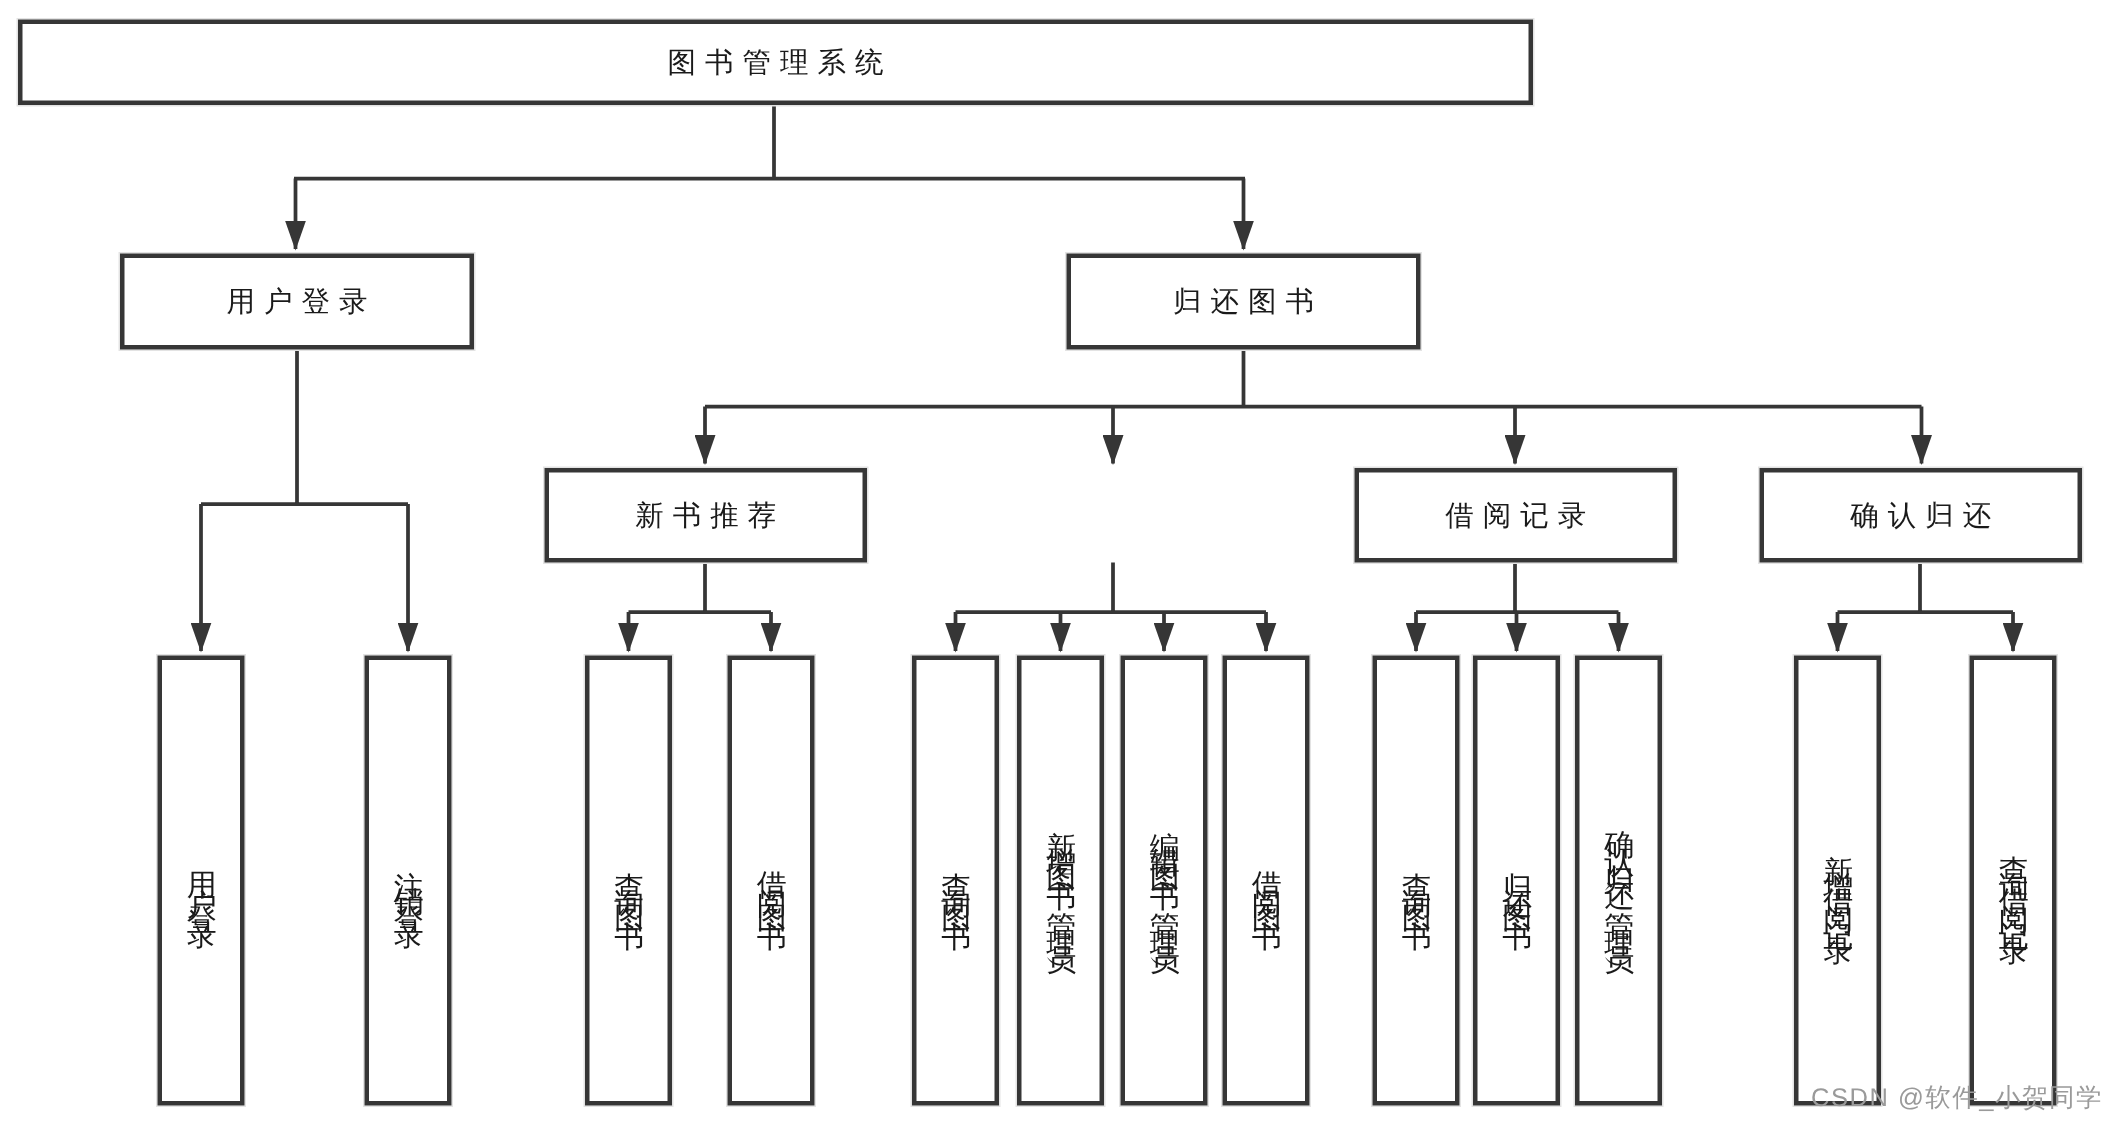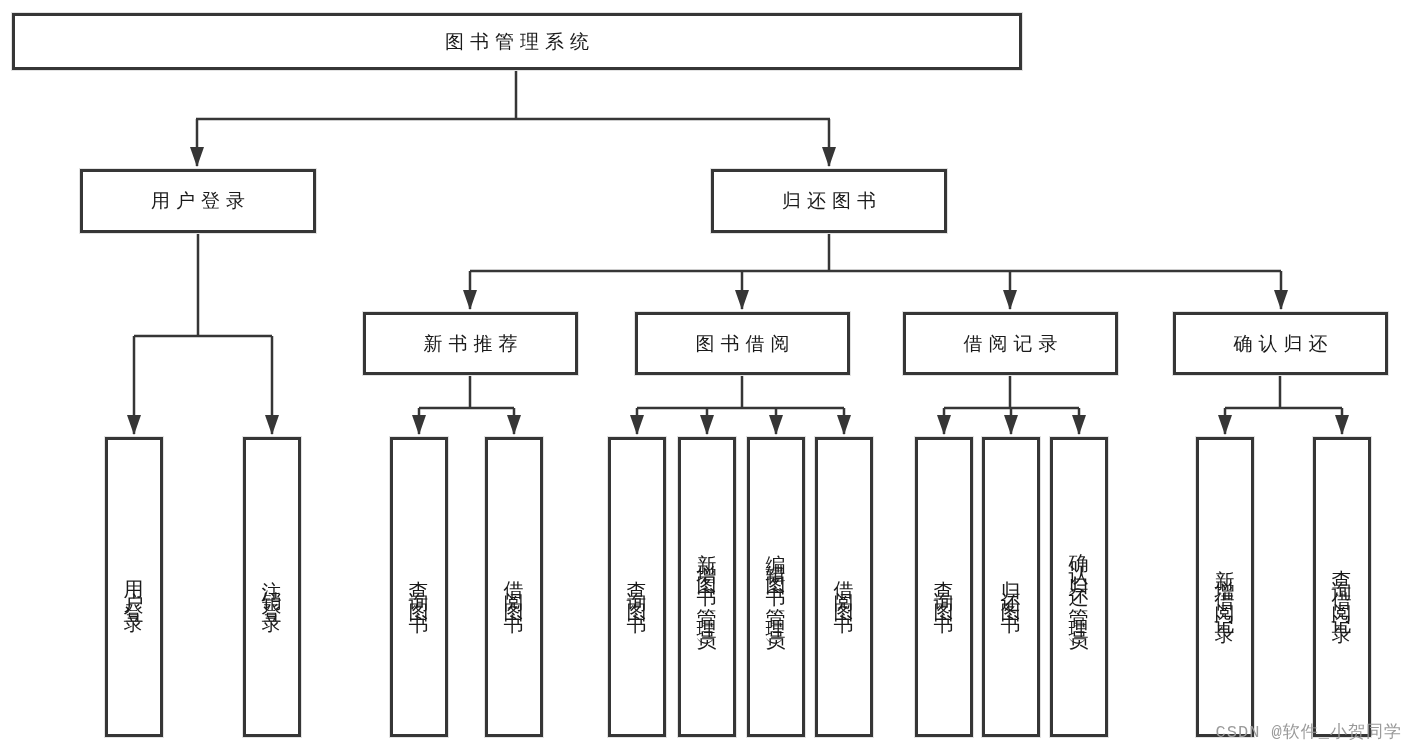--- a/index.html
+++ b/index.html
@@ -44,21 +44,20 @@
   }
   #watermark {
     position: absolute;
     right: 3px;
     bottom: 4px;
     font-size: 17px;
     color: var(--wm, #9a9a9a);
     letter-spacing: 1px;
     z-index: 10;
     white-space: nowrap;
-    font-family: Liberation Mono, monospace;
   }
 </style>
 </head>
 <body>
 
 <div id="stage">
 
   <svg id="connectors" viewBox="0 0 1405 747" xmlns="http://www.w3.org/2000/svg">
     <defs>
       <marker id="arw" markerWidth="20" markerHeight="14" refX="19" refY="7" orient="auto" markerUnits="userSpaceOnUse">
@@ -109,23 +108,20 @@
   <div class="box" style="left:80px;top:169px;width:236px;height:64px">
     <span class="hlabel">用户登录</span>
   </div>
   <div class="box" style="left:711px;top:169px;width:236px;height:64px">
     <span class="hlabel">归还图书</span>
   </div>
 
   <div class="box" style="left:363px;top:312px;width:215px;height:63px">
     <span class="hlabel">新书推荐</span>
   </div>
-  <div class="box" style="left:635px;top:312px;width:215px;height:63px">
-    <span class="hlabel">图书借阅</span>
-  </div>
   <div class="box" style="left:903px;top:312px;width:215px;height:63px">
     <span class="hlabel">借阅记录</span>
   </div>
   <div class="box" style="left:1173px;top:312px;width:215px;height:63px">
     <span class="hlabel">确认归还</span>
   </div>
 
   <div class="box" style="left:105px;top:437px;width:58px;height:300px">
     <span class="vlabel">用户登录</span>
   </div>

